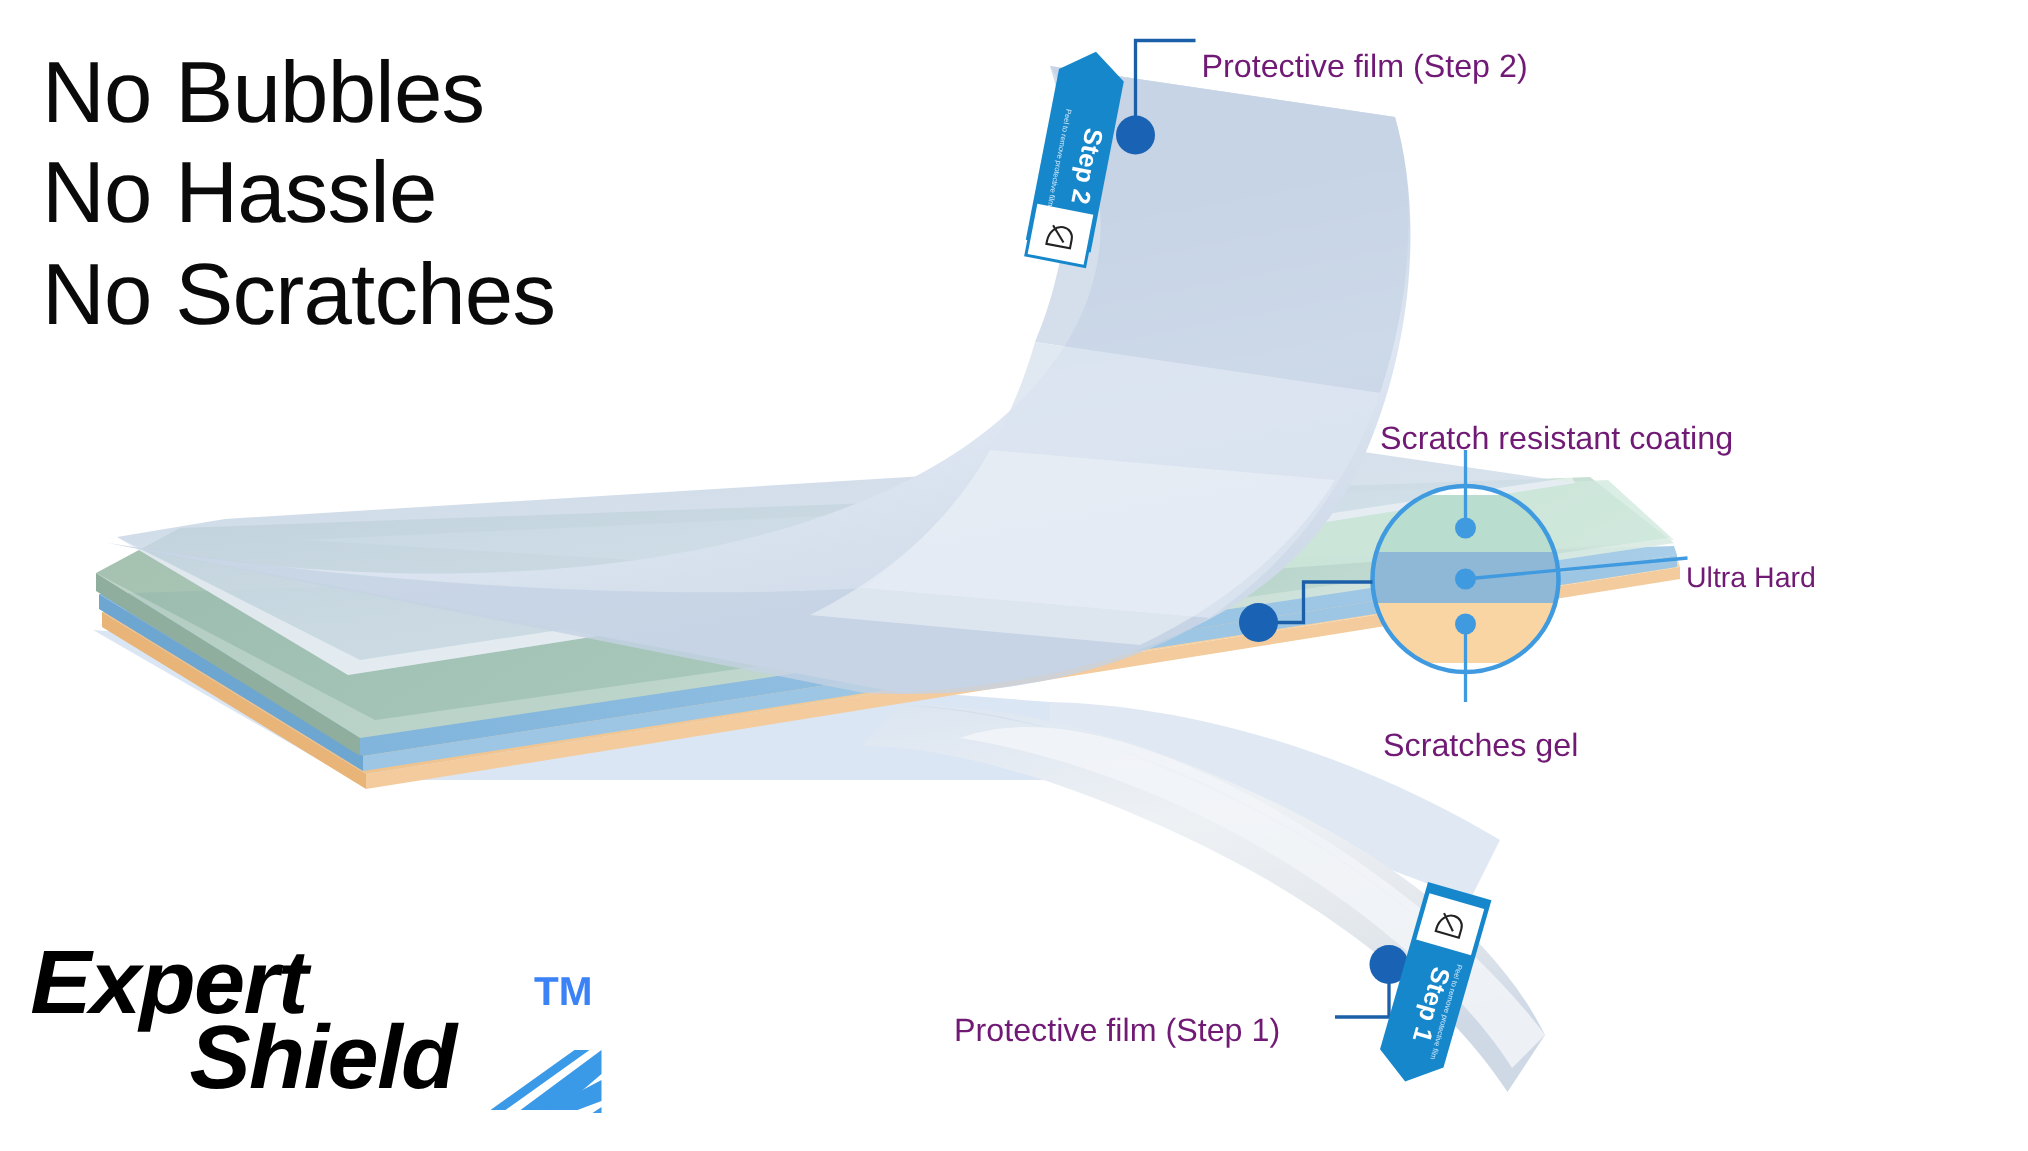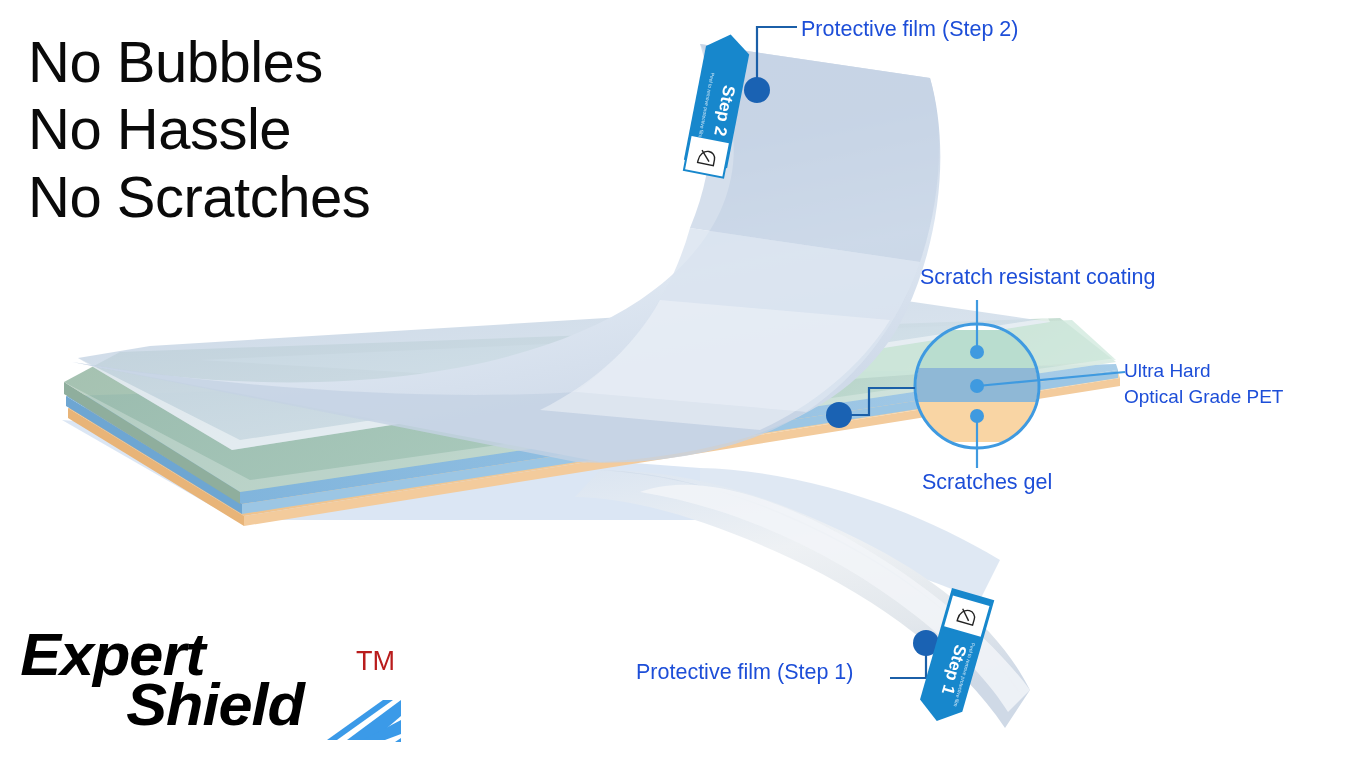--- a/index.html
+++ b/index.html
@@ -4,35 +4,35 @@
 <style>
   html,body{margin:0;padding:0;background:#fff;}
   body{width:1352px;height:767px;position:relative;overflow:hidden;
        font-family:"Liberation Sans", sans-serif;color:#000;}
   #stage{position:absolute;inset:0;width:1352px;height:767px;}
   svg.art{position:absolute;left:0;top:0;width:1352px;height:767px;}
 
   .headline{position:absolute;left:28px;top:28px;line-height:1.16;}
   .headline div{font-size:58px;font-weight:400;letter-spacing:-.5px;color:#0a0a0a;}
 
-  .callout-label{position:absolute;font-size:21.5px;color:#1d4ed8;white-space:nowrap;}
+  .callout-label{position:absolute;font-size:21.5px;color:#701a75;white-space:nowrap;margin-top:15px;}
   #lbl-step2{left:801px;top:17px;}
   #lbl-step1{left:636px;top:660px;}
   #lbl-scratch{left:920px;top:265px;}
   #lbl-silicone{left:922px;top:470px;}
   #lbl-pet{left:1124px;top:358px;line-height:1.38;}
   #lbl-pet div{font-size:19px;}
 
   .logo{position:absolute;left:12px;top:618px;width:400px;height:130px;}
   .logo .word{position:absolute;font-style:italic;font-weight:bold;
        color:#000;letter-spacing:-1px;}
   .logo .w1{left:10px;top:2px;font-size:60px;transform:scaleX(1.02);}
   .logo .w2{left:116px;top:52px;font-size:60px;transform:scaleX(1.02);}
-  .logo .tm{position:absolute;left:344px;top:28px;font-size:27px;font-weight:normal;
-       font-style:normal;color:#b91c1c;}
+  .logo .tm{position:absolute;left:344px;top:28px;font-size:27px;font-weight:bold;
+       font-style:normal;color:#3b82f6;}
 </style>
 </head>
 <body>
 
 <div id="stage">
 
   <svg class="art" viewBox="0 0 1352 767">
     <defs>
       <linearGradient id="gTopFilm" x1="0" y1="0" x2="0.4" y2="1">
         <stop offset="0" stop-color="#cdd8e7"></stop>
@@ -173,21 +173,20 @@
     <div>No Hassle</div>
     <div>No Scratches</div>
   </div>
 
   <div class="callout-label" id="lbl-step2">Protective film (Step 2)</div>
   <div class="callout-label" id="lbl-step1">Protective film (Step 1)</div>
   <div class="callout-label" id="lbl-scratch">Scratch resistant coating</div>
   <div class="callout-label" id="lbl-silicone">Scratches gel</div>
   <div class="callout-label" id="lbl-pet">
     <div>Ultra Hard</div>
-    <div>Optical Grade PET</div>
   </div>
 
   <div class="logo">
     <span class="word w1">Expert</span>
     <span class="word w2">Shield</span>
     <span class="tm">TM</span>
     <svg width="90" height="52" style="position:absolute;left:315px;top:78px;">
       <polygon points="74,4 74,20 46,44 20,44" fill="#3b9ae8"></polygon>
       <polygon points="74,24 74,38 58,44 36,44" fill="#3b9ae8"></polygon>
       <polygon points="74,42 74,46 68,46" fill="#3b9ae8"></polygon>

